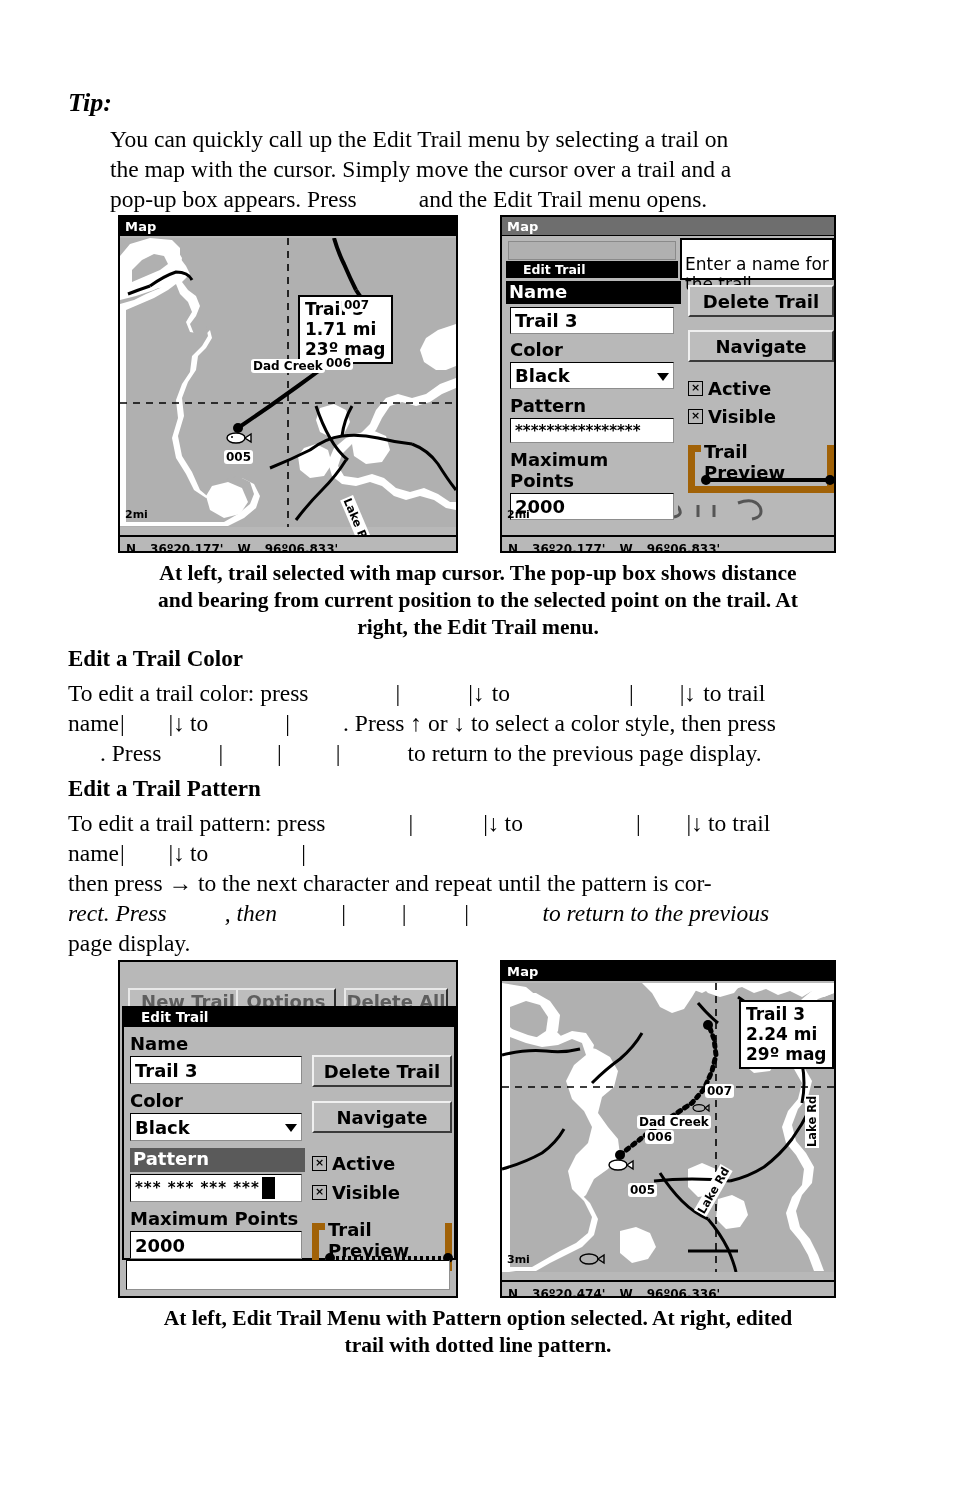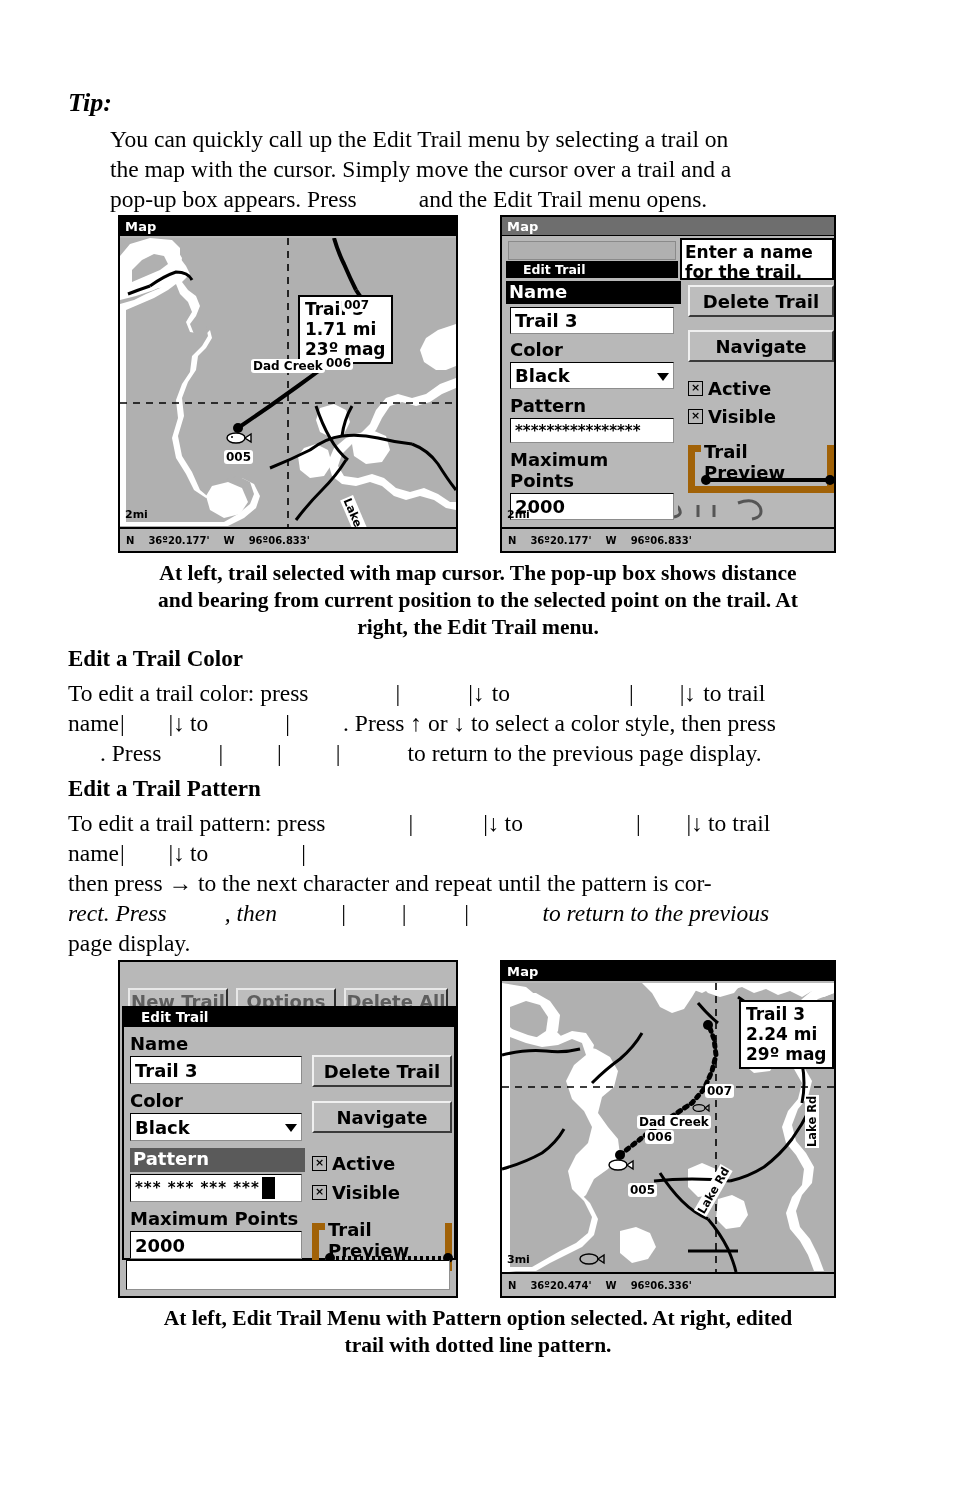--- a/index.html
+++ b/index.html
@@ -90,25 +90,25 @@
     box-sizing: border-box;
     border-bottom: 1px solid #000;
     letter-spacing: .2px;
   }
   .titlebar.blk { background: #000; }
 
   .mapcanvas { position: absolute; left:0; right:0; background:#b0b0b0; }
   .statusbar {
     position: absolute;
     left: 0; right: 0; bottom: 0;
-    height: 24px;
+    height: 16px;
     background: #b8b8b8;
     border-top: 2px solid #000;
     color: #000;
-    font-size: 10px;
+    font-size: 12px;
     font-weight: bold;
     line-height: 24px;
     box-sizing: border-box;
     padding-left: 6px;
     font-family: "DejaVu Sans", sans-serif;
     white-space: nowrap;
   }
   .statusbar .lbl { font-weight: bold; }
   .statusbar .sp { display:inline-block; width:14px; }
 
@@ -265,24 +265,24 @@
     font-family: "DejaVu Sans", sans-serif;
     color: #000;
   }
   .preview-line { position:absolute; }
 
   .tooltip {
     position: absolute;
     background: #fff;
     border: 2px solid #000;
     font-size: 17px;
-    font-weight: bold;
+    font-weight: normal;
     line-height: 20px;
     font-family: "DejaVu Sans", sans-serif;
-    padding: 2px 3px;
+    padding: 14px 3px;
     box-sizing: border-box;
     color: #000;
   }
   .ghostbar {
     position: absolute;
     background: #b0b0b0;
     border: 1px solid #8a8a8a;
     box-sizing: border-box;
   }
   .ghostbtn {
@@ -565,21 +565,21 @@
       <span class="bar">|</span>
       <span style="display:inline-block;width:72px;"></span>
       <span>to return to the previous</span>
     </div>
     <div>page display.</div>
   </div>
 
   <div class="device" style="left:118px; top:960px; width:340px; height:338px;">
 
     <div style="position:absolute; left:0; right:0; top:21px; height:28px; background:#b8b8b8;">
-      <div class="ghostbtn" style="left:8px; top:5px; width:100px; height:24px; line-height:24px;">New Trail</div>
+      <div class="ghostbtn" style="left:8px; top:5px; width:120px; height:24px; line-height:24px;">New Trail</div>
       <div class="ghostbtn" style="left:116px; top:5px; width:100px; height:24px; line-height:24px;">Options</div>
       <div class="ghostbtn" style="left:224px; top:5px; width:104px; height:24px; line-height:24px;">Delete All</div>
     </div>
 
     <div style="position:absolute; left:2px; top:44px; width:334px; height:254px; background:#b8b8b8; border:2px solid #000; box-sizing:border-box;">
       <div class="dlg-title" style="height:19px; line-height:19px; font-size:13.5px;">Edit Trail</div>
 
       <div style="display:flex;">
 
         <div style="width:185px; padding-left:6px; box-sizing:border-box;">

